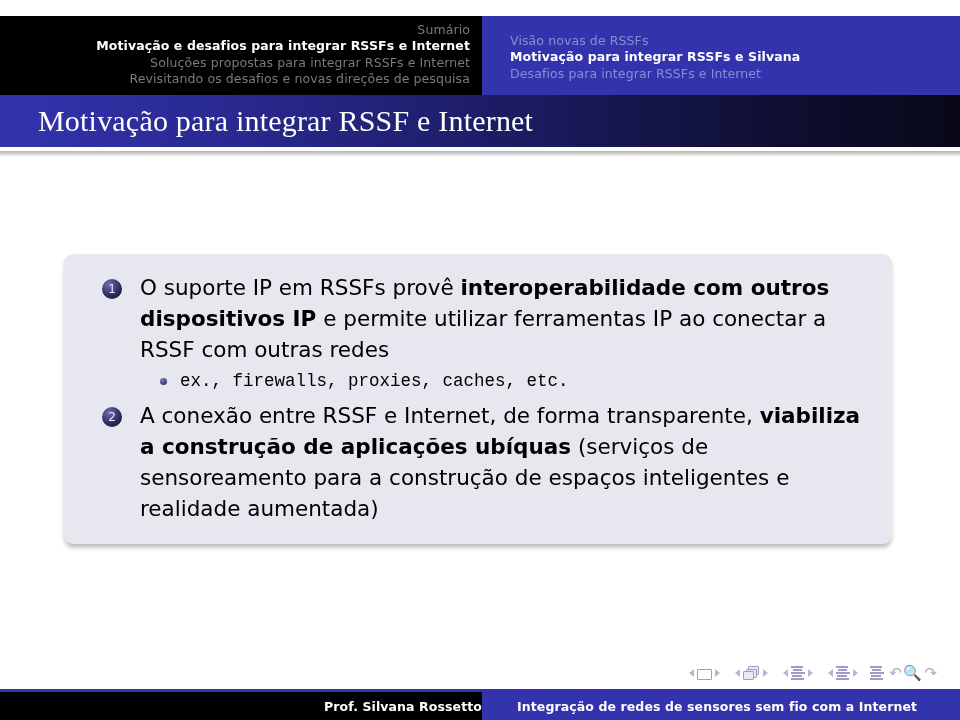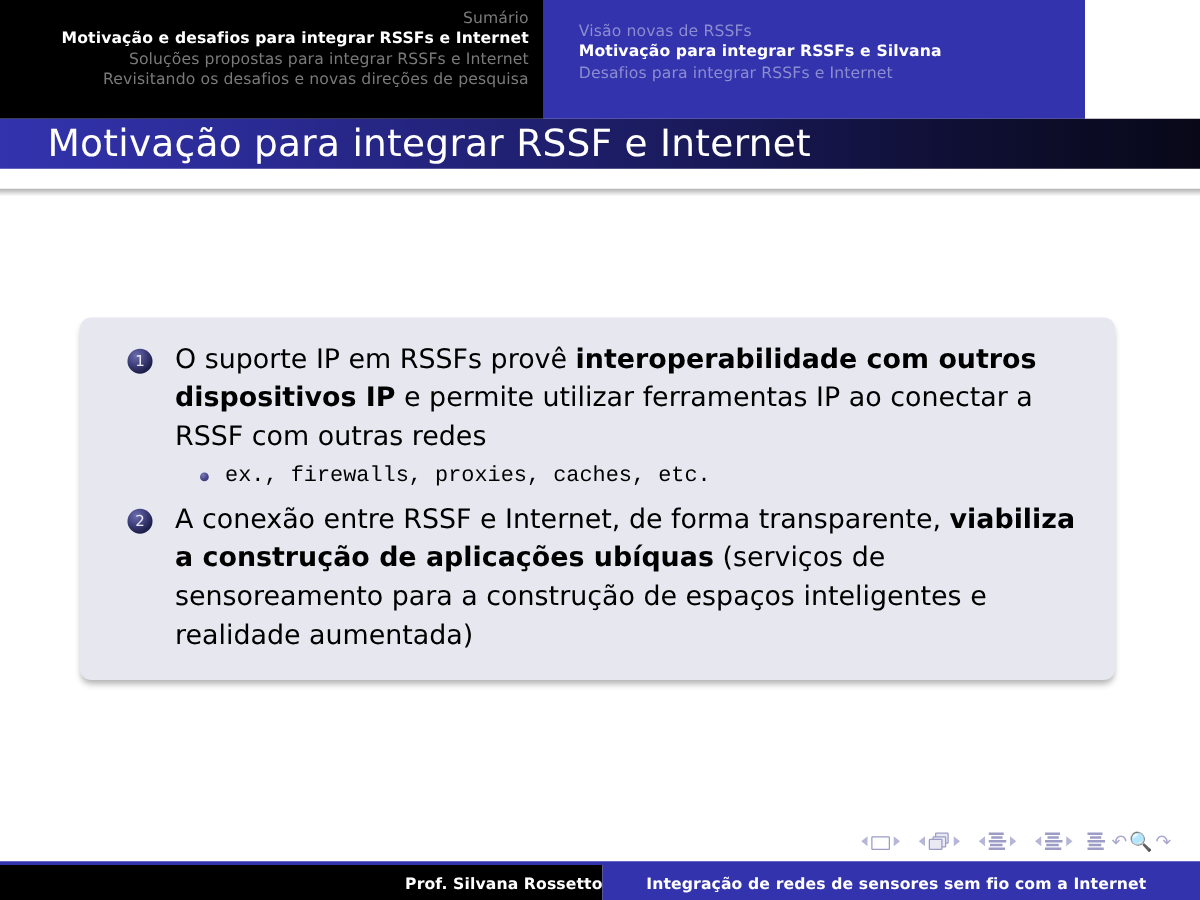--- a/index.html
+++ b/index.html
@@ -11,22 +11,22 @@
     height: 720px;
     background: #ffffff;
     font-family: "DejaVu Sans", sans-serif;
     overflow: hidden;
     position: relative;
   }
 
   
   .headbar {
     position: absolute;
-    left: 0; top: 0;
-    width: 868px;
+    left: 0; top: 16px;
+    width: 960px;
     height: 95px;
     display: flex;
   }
   .head-left {
     width: 482px;
     height: 95px;
     background: #000000;
     box-sizing: border-box;
     padding: 6px 12px 0 0;
     text-align: right;
@@ -49,24 +49,25 @@
   .head-left .head-line { color: #7a7a7a; }
   .head-left .head-line.active { color: #ffffff; font-weight: bold; }
   .head-right .head-line { color: #8c8cd0; }
   .head-right .head-line.active { color: #ffffff; font-weight: bold; }
 
   
   .titlebar {
     position: absolute;
     left: 0; top: 95px;
     width: 960px;
-    height: 40px;
+    height: 52px;
     background: linear-gradient(to right, #3333ae 0%, #2a2a93 22%, #1b1b60 55%, #101037 78%, #080818 100%);
     display: flex;
     align-items: center;
+    font-family: Liberation Serif, serif;
   }
   .titlebar-text {
     color: #ffffff;
     font-size: 30px;
     font-weight: normal;
     padding-left: 38px;
     letter-spacing: 0.2px;
     white-space: nowrap;
   }
   .title-shadow {

